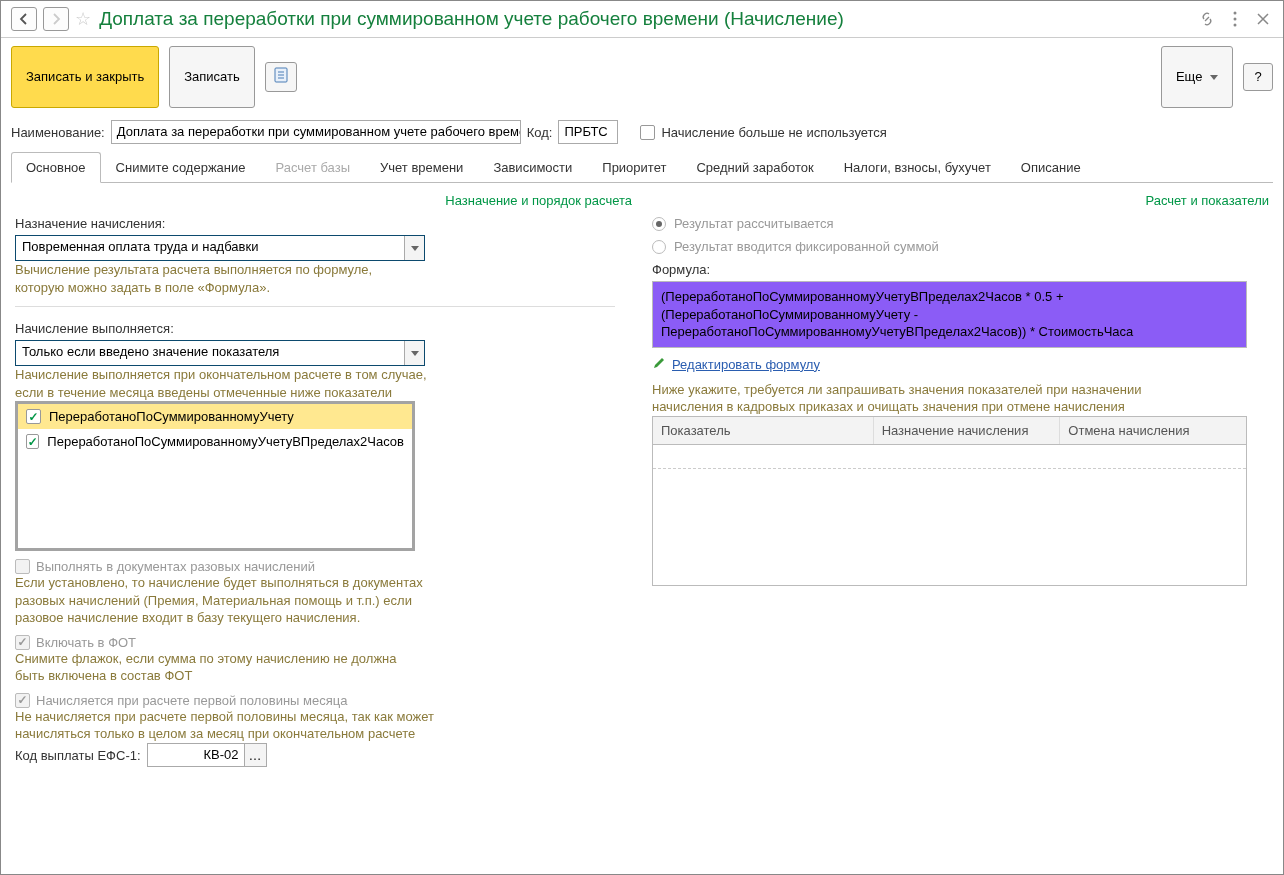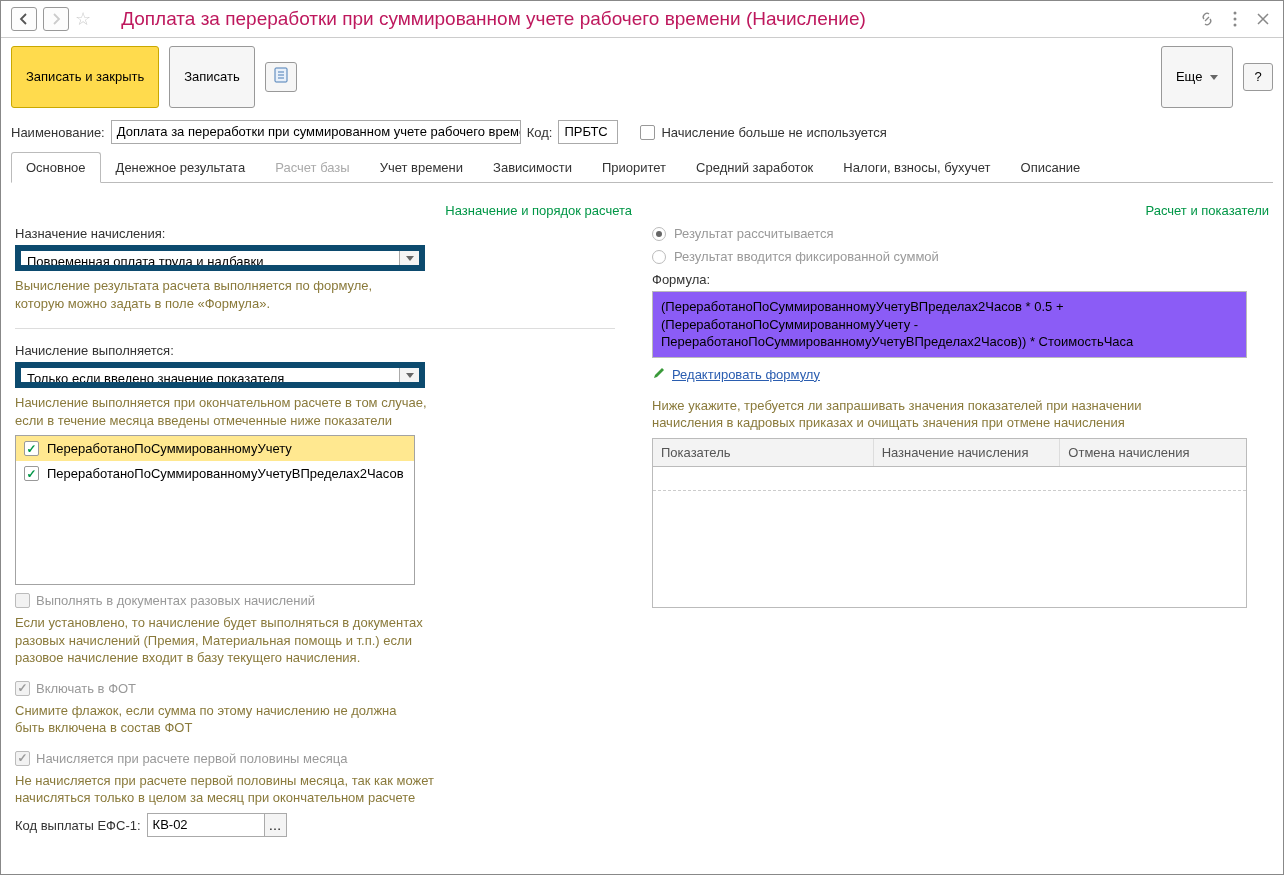--- a/index.html
+++ b/index.html
@@ -2,21 +2,21 @@
 <html><head>
 <meta charset="utf-8">
 <style>
   * { box-sizing: border-box; font-family: Arial, sans-serif; font-size: 13px; }
   body { margin: 0; padding: 0; background: #fff; }
   .window { width: 1284px; height: 875px; border: 1px solid #888; display: flex; flex-direction: column; }
   .titlebar { display: flex; align-items: center; padding: 6px 10px; border-bottom: 1px solid #ccc; gap: 6px; }
   .nav-btn { width: 26px; height: 24px; border: 1px solid #999; background: #fdfdfd; border-radius: 3px; display: flex; align-items: center; justify-content: center; cursor: pointer; color: #555; }
   .nav-btn.disabled { color: #bbb; cursor: default; }
   .star-icon { color: #ccc; font-size: 18px; }
-  .title-text { font-size: 19px; color: #be185d; margin-left: 24px; flex: 1; }
+  .title-text { font-size: 19px; color: #15803d; margin-left: 2px; flex: 1; }
   .tb-right { display: flex; gap: 8px; align-items: center; }
   .icon-btn { width: 20px; height: 20px; display: flex; align-items: center; justify-content: center; color: #888; cursor: pointer; }
 
   .toolbar { display: flex; align-items: center; padding: 8px 10px; gap: 10px; }
   .btn { padding: 22px 14px; border: 1px solid #999; border-radius: 3px; background: #f6f6f6; cursor: pointer; line-height: 16px; }
   .btn.primary { background: #ffdb4d; border-color: #c9a800; font-weight: 500; }
   .btn.small-icon { padding: 4px 8px; }
   .toolbar-spacer { flex: 1; }
   .btn.more svg { vertical-align: middle; margin-left: 4px; }
   .btn.help { width: 30px; text-align: center; padding: 5px 0; }
@@ -24,39 +24,39 @@
   .field-row { display: flex; align-items: center; padding: 4px 10px; gap: 6px; }
   .label { color: #333; }
   .text-input { border: 1px solid #aaa; padding: 3px 5px; height: 24px; background: #fff; overflow: hidden; white-space: nowrap; }
   .field-row .name-input { width: 410px; }
   .field-row .code-input { width: 60px; }
   .checkbox { width: 15px; height: 15px; border: 1px solid #999; border-radius: 2px; display: inline-flex; align-items: center; justify-content: center; background: #fff; }
   .checkbox.checked::after { content: "✓"; color: #009646; font-size: 12px; font-weight: bold; }
   .checkbox.disabled { background: #f2f2f2; border-color: #bbb; }
   .checkbox.disabled.checked::after { color: #999; }
 
-  .tabs { display: flex; border-bottom: 1px solid #bbb; margin: 4px 10px 10px 10px; }
+  .tabs { display: flex; border-bottom: 1px solid #bbb; margin: 4px 10px 0 10px; }
   .tab { padding: 7px 14px; border: 1px solid transparent; border-bottom: none; cursor: pointer; color: #333; margin-bottom: -1px; }
   .tab.active { border-color: #bbb; border-bottom: 1px solid #fff; background: #fff; border-radius: 3px 3px 0 0; }
   .tab.disabled { color: #aaa; cursor: default; }
 
   .content { display: flex; padding: 10px 14px; gap: 20px; flex: 1; overflow: hidden; }
   .col { flex: 1; min-width: 0; display: flex; flex-direction: column; }
   .section-title { color: #009646; margin-bottom: 4px; text-align: right; }
   .field-label { margin: 4px 0 4px 0; color: #333; }
-  .hint { color: #8a7a3b; margin: 6px 0; line-height: 1.35; }
-
-  .dropdown { display: flex; width: 410px; border: 6px solid #0c4a6e; height: 26px; }
+  .hint { color: #8a7a3b; margin: 0 0; line-height: 1.35; }
+
+  .dropdown { display: flex; width: 410px; border: 1px solid #0c4a6e; height: 26px; }
   .dropdown .dd-value { flex: 1; padding: 3px 6px; overflow: hidden; white-space: nowrap; }
   .dropdown .dd-btn { width: 20px; border-left: 1px solid #aaa; display: flex; align-items: center; justify-content: center; background: #f4f4f4; cursor: pointer; }
   .dd-btn svg { width: 8px; height: 5px; }
 
   hr.sep { border: none; border-top: 1px solid #ddd; margin: 10px 0; }
 
-  .list-box { border: 1px solid #a3a3a3; width: 400px; height: 150px; background: #fff; }
+  .list-box { border: 3px solid #a3a3a3; width: 400px; height: 150px; background: #fff; }
   .list-row { display: flex; align-items: center; padding: 5px 8px; gap: 8px; }
   .list-row.highlight { background: #ffe890; }
 
   .check-line { display: flex; align-items: center; gap: 6px; margin-top: 8px; }
   .disabled-text { color: #999; }
 
   .radio { width: 14px; height: 14px; border: 1px solid #888; border-radius: 50%; display: inline-flex; align-items: center; justify-content: center; }
   .radio.checked::after { content: ""; width: 6px; height: 6px; background: #666; border-radius: 50%; }
   .radio.disabled { border-color: #bbb; }
   .radio-line { display: flex; align-items: center; gap: 8px; margin: 4px 0; color: #555; }
@@ -67,21 +67,21 @@
   .pencil-icon { color: #3a9a3a; }
 
   .grid { border: 1px solid #bbb; background: #fff; width: 595px; }
   .grid-header { display: flex; background: #f3f3f3; border-bottom: 1px solid #bbb; }
   .grid-header .gh { padding: 6px 8px; border-right: 1px solid #ddd; color: #555; }
   .gh.c1 { flex: 1.2; } .gh.c2 { flex: 1; } .gh.c3 { flex: 1; border-right: none; }
   .grid-body { height: 140px; }
   .grid-row { display: flex; border-bottom: 1px dashed #ccc; height: 24px; }
 
   .bottom-row { display: flex; align-items: center; gap: 6px; padding: 0 0 8px 0; }
-  .code-field { display: flex; width: 140px; border: 1px solid #aaa; height: 24px; }
+  .code-field { display: flex; width: 120px; border: 1px solid #aaa; height: 24px; text-align: right; }
   .code-field .cv { flex: 1; padding: 3px 5px; }
   .code-field .cbtn { width: 22px; border-left: 1px solid #aaa; display: flex; align-items: center; justify-content: center; background: #f4f4f4; cursor: pointer; }
 </style>
 </head>
 <body>
 
 <div class="window">
   <div class="titlebar">
     <div class="nav-btn">
       <svg width="10" height="12" viewBox="0 0 10 12">
@@ -142,21 +142,21 @@
     <div class="text-input name-input">Доплата за переработки при суммированном учете рабочего време</div>
     <span class="label">Код:</span>
     <div class="text-input code-input">ПРБТС</div>
     <span style="width:10px"></span>
     <span class="checkbox"></span>
     <span class="label">Начисление больше не используется</span>
   </div>
 
   <div class="tabs">
     <div class="tab active">Основное</div>
-    <div class="tab">Денежное результата</div>
+    <div class="tab">Снимите содержание</div>
     <div class="tab disabled">Расчет базы</div>
     <div class="tab">Учет времени</div>
     <div class="tab">Зависимости</div>
     <div class="tab">Приоритет</div>
     <div class="tab">Средний заработок</div>
     <div class="tab">Налоги, взносы, бухучет</div>
     <div class="tab">Описание</div>
   </div>
 
   <div class="content">

